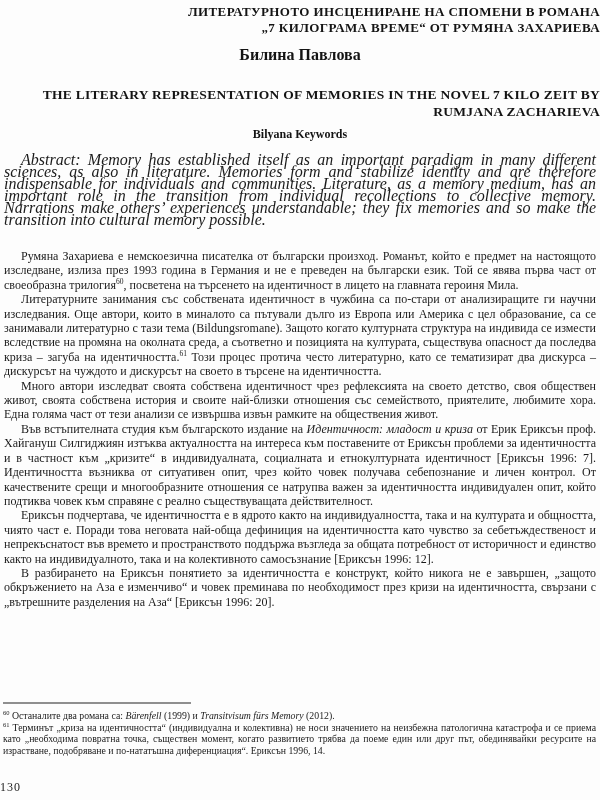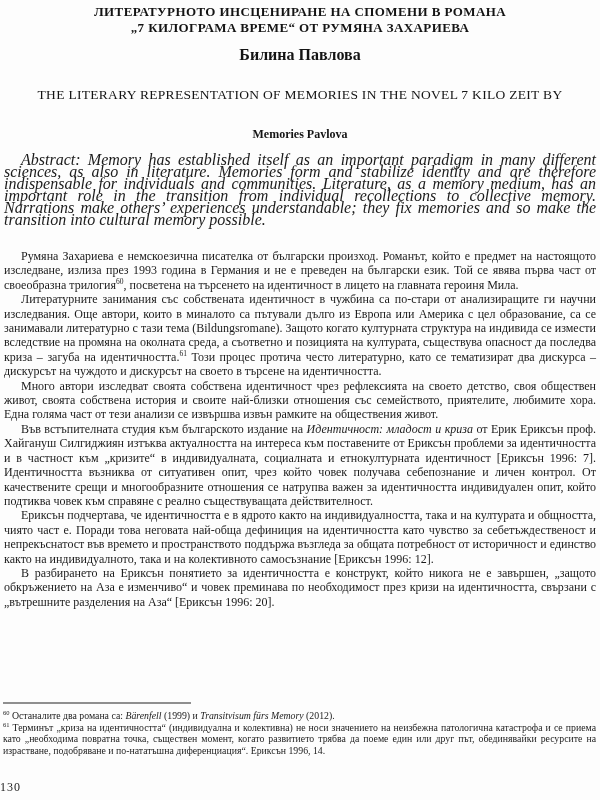--- a/index.html
+++ b/index.html
@@ -14,30 +14,30 @@
     position: relative;
     width: 600px; height: 800px;
     background: #fdfdfd;
     overflow: hidden;
   }
   .centered { text-align: center; }
 
   .title-bg {
     position: absolute; top: 4px; left: 0; right: 0;
     font-weight: bold; font-size: 13px; line-height: 16px;
-    letter-spacing: 0.4px; color: #141414;
+    letter-spacing: 0.4px; color: #141414; text-align: right;
   }
   .author-bg {
     position: absolute; top: 46px; left: 0; right: 0;
     font-weight: bold; font-size: 16px; color: #141414;
   }
   .title-en {
     position: absolute; top: 86px; left: 0; right: 0;
-    font-weight: normal; font-size: 13.5px; line-height: 17px;
-    letter-spacing: 0.3px; color: #141414;
+    font-weight: bold; font-size: 13.5px; line-height: 17px;
+    letter-spacing: 0.3px; color: #141414; text-align: right;
   }
   .author-en {
     position: absolute; top: 127px; left: 0; right: 0;
     font-weight: bold; font-size: 12px; color: #141414;
   }
 
   .abstract {
     position: absolute; top: 154px; left: 4px; right: 4px;
     font-style: italic; font-size: 16px; line-height: 11.9px;
     text-align: justify;
@@ -83,23 +83,24 @@
 
   <div class="title-bg centered">
     <span style="display:block">ЛИТЕРАТУРНОТО ИНСЦЕНИРАНЕ НА СПОМЕНИ В РОМАНА</span>
     <span style="display:block">„7 КИЛОГРАМА ВРЕМЕ“ ОТ РУМЯНА ЗАХАРИЕВА</span>
   </div>
 
   <div class="author-bg centered">Билина Павлова</div>
 
   <div class="title-en centered">
     <span style="display:block">THE LITERARY REPRESENTATION OF MEMORIES IN THE NOVEL 7 KILO ZEIT BY</span>
+    <span style="display:block">RUMJANA ZACHARIEVA</span>
   </div>
 
-  <div class="author-en centered">Memories Pavlova</div>
+  <div class="author-en centered">Bilyana Keywords</div>
 
   <div class="abstract">
     <p><span>Abstract:</span><span> Memory has established itself as an important paradigm in many different sciences, as also in literature. Memories form and stabilize identity and are therefore indispensable for individuals and communities. Literature, as a memory medium, has an important role in the transition from individual recollections to collective memory. Narrations make others’ experiences understandable; they fix memories and so make the transition into cultural memory possible.</span></p>
   </div>
 
   <div class="bodytext">
     <p><span>Румяна Захариева е немскоезична писателка от български произход. Романът, който е предмет на настоящото изследване, излиза през 1993 година в Германия и не е преведен на български език. Той се явява първа част от своеобразна трилогия</span><sup class="fnref">60</sup><span>, посветена на търсенето на идентичност в лицето на главната героиня Мила.</span></p>
     <p><span>Литературните занимания със собствената идентичност в чужбина са по-стари от анализиращите ги научни изследвания. Още автори, които в миналото са пътували дълго из Европа или Америка с цел образование, са се занимавали литературно с тази тема (Bildungsromane). Защото когато културната структура на индивида се измести вследствие на промяна на околната среда, а съответно и позицията на културата, съществува опасност да последва криза – загуба на идентичността.</span><sup class="fnref">61</sup><span> Този процес протича често литературно, като се тематизират два дискурса – дискурсът на чуждото и дискурсът на своето в търсене на идентичността.</span></p>
     <p>Много автори изследват своята собствена идентичност чрез рефлексията на своето детство, своя обществен живот, своята собствена история и своите най-близки отношения със семейството, приятелите, любимите хора. Една голяма част от тези анализи се извършва извън рамките на обществения живот.</p>
     <p><span>Във встъпителната студия към българското издание на </span><span class="it">Идентичност: младост и криза</span><span> от Ерик Ериксън проф. Хайгануш Силгиджиян изтъква актуалността на интереса към поставените от Ериксън проблеми за идентичността и в частност към „кризите“ в индивидуалната, социалната и етнокултурната идентичност [Ериксън 1996: 7]. Идентичността възниква от ситуативен опит, чрез който човек получава себепознание и личен контрол. От качествените срещи и многообразните отношения се натрупва важен за идентичността индивидуален опит, който подтиква човек към справяне с реално съществуващата действителност.</span></p>

